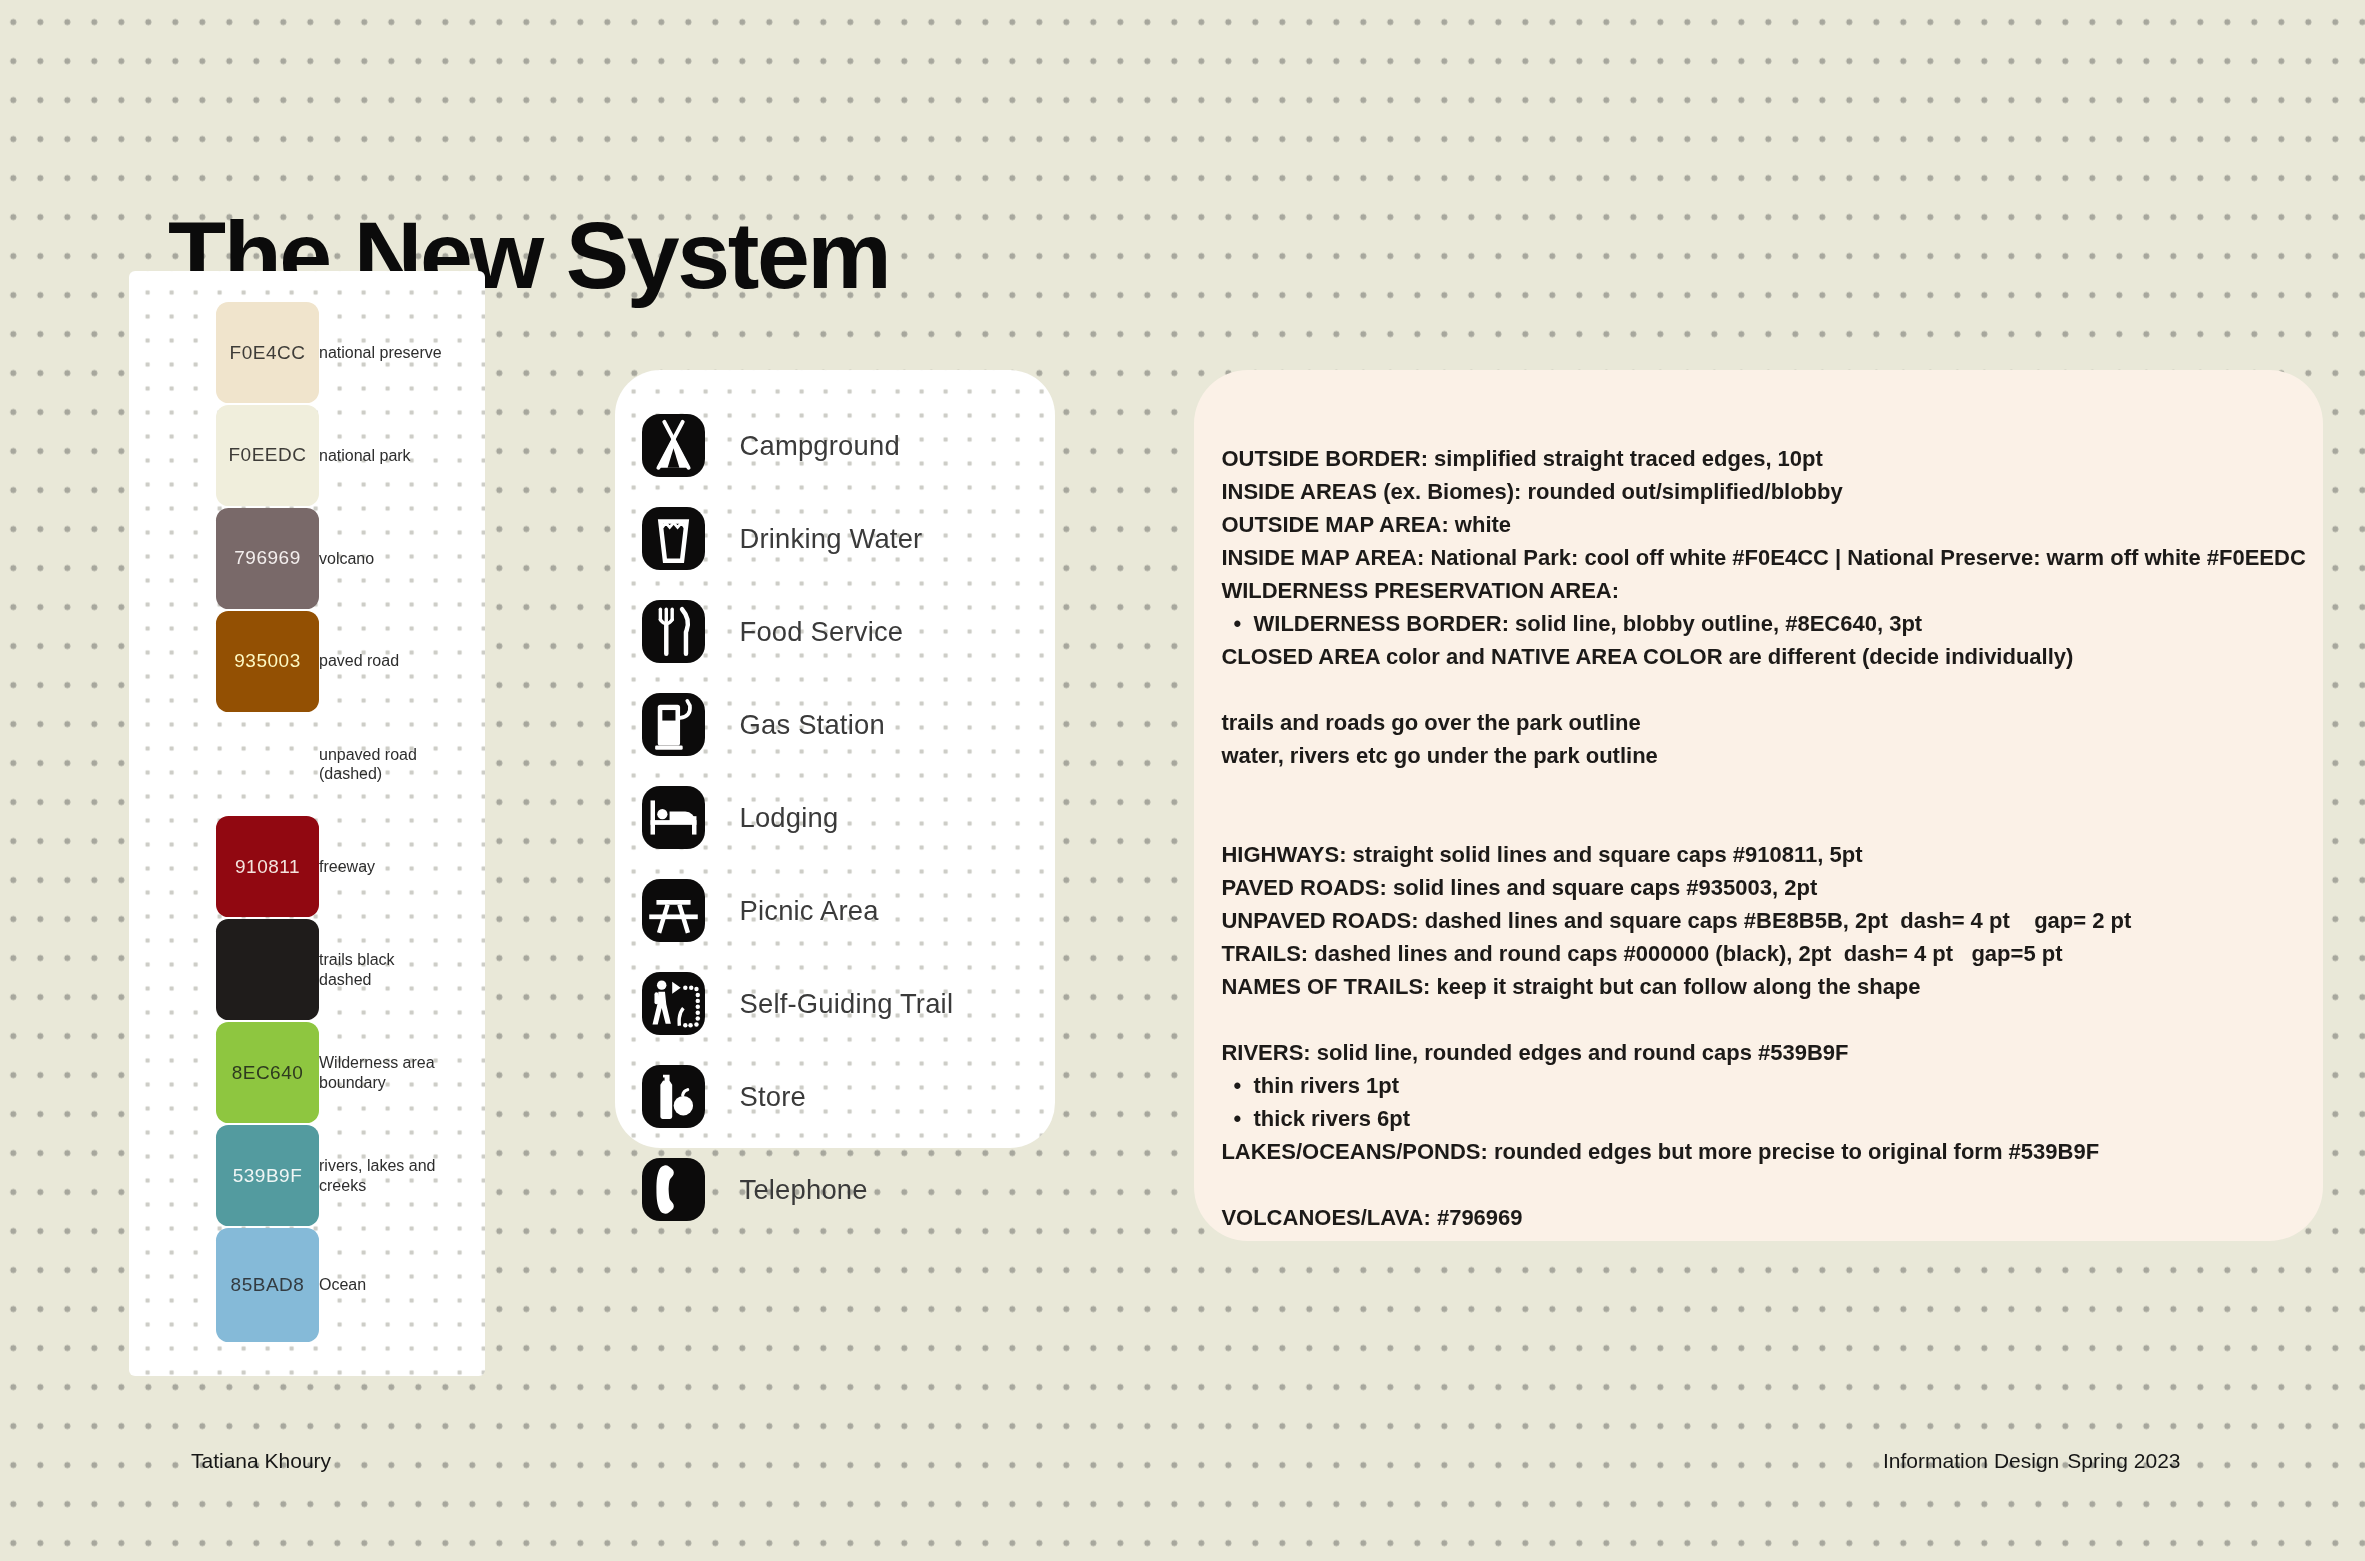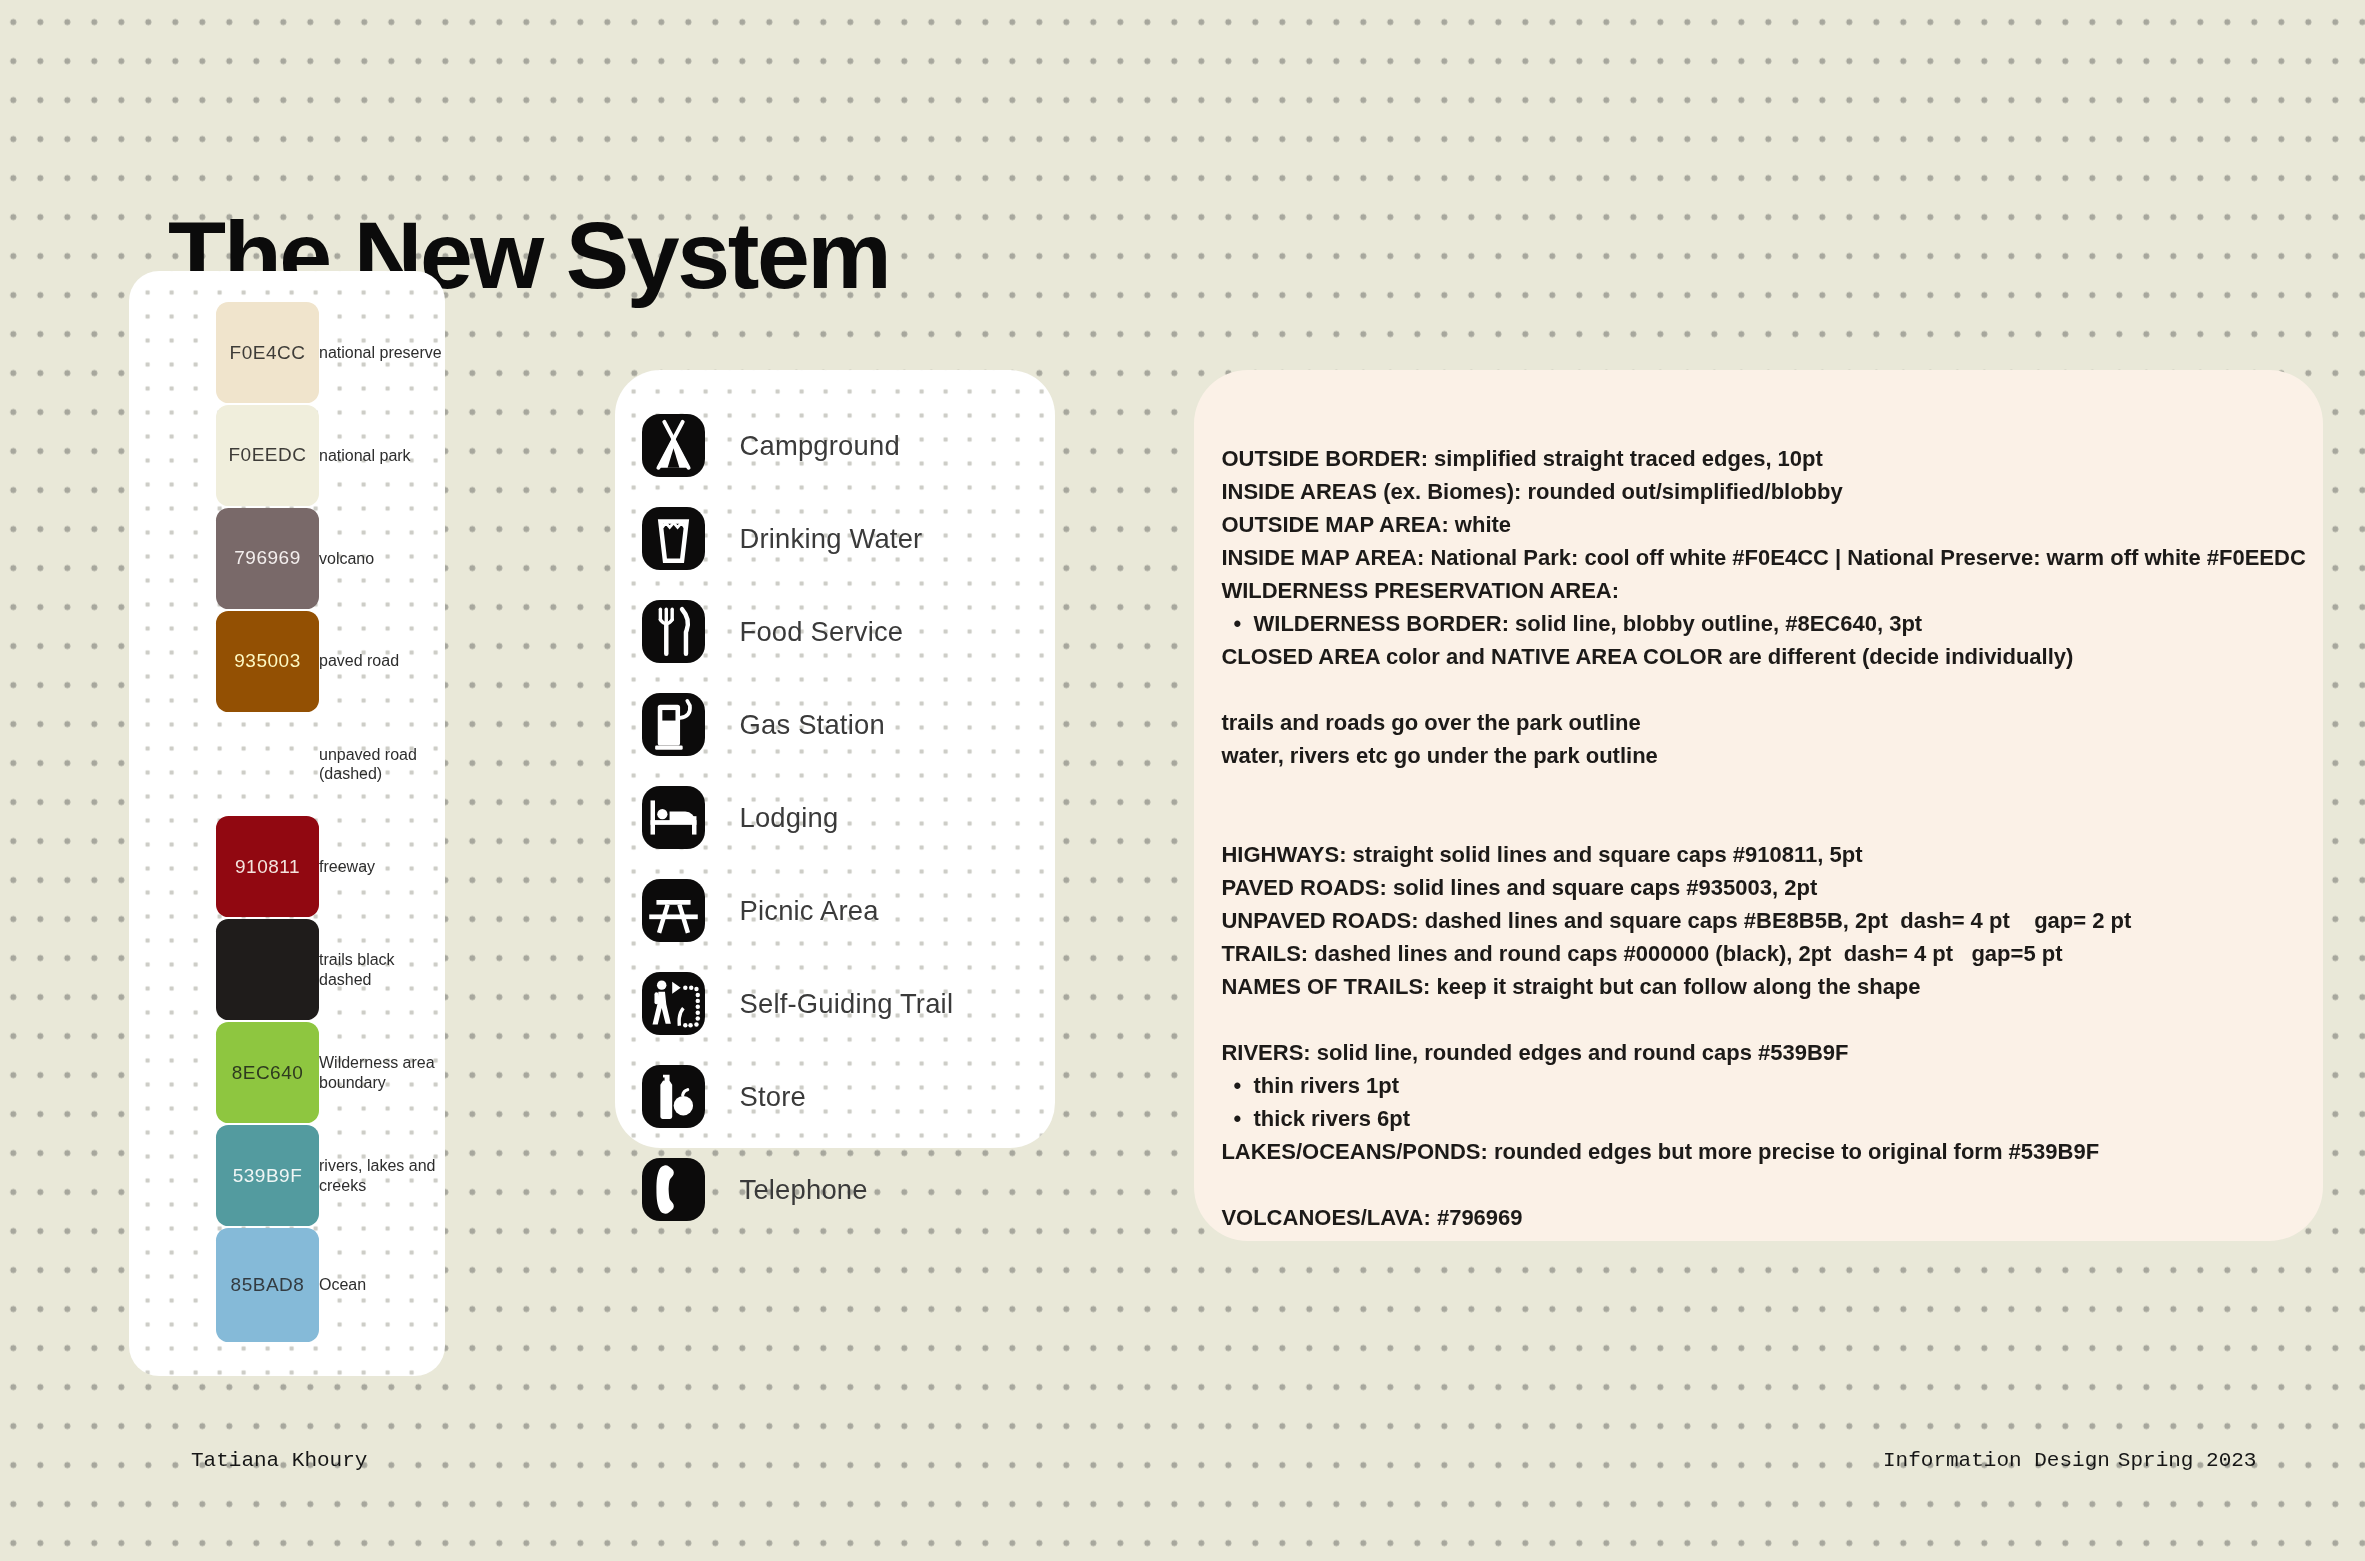--- a/index.html
+++ b/index.html
@@ -14,21 +14,21 @@
   .panel.dotted{
     background-color:#fff;
     background-image:radial-gradient(circle,#CDCDC7 2.1px,transparent 2.6px);
     background-size:24px 24px;background-position:6.6px 9.5px;
   }
   #title{
     position:absolute;left:168px;top:142px;
     font-size:95px;font-weight:bold;letter-spacing:-2.4px;color:#0B0B0B;line-height:1.05;
   }
   
-  #left-panel{left:129px;top:271px;width:316px;height:1105px;border-radius:30px;}
+  #left-panel{left:129px;top:271px;width:316px;height:1105px;border-radius:6px;padding-left:40px;}
   #palette{position:absolute;left:87px;top:31px;display:flex;flex-direction:column;gap:1.9px;}
   .p-row{display:flex;align-items:center;height:101px;}
   .p-row.tall{height:114px;}
   .p-swatch{
     width:103px;height:100%;border-radius:12.3px;flex:0 0 auto;
     display:flex;align-items:center;justify-content:center;
     font-size:19px;letter-spacing:0.5px;
   }
   .p-label{font-size:16px;line-height:19.4px;color:#2D2D2D;white-space:pre-line;}
   
@@ -36,21 +36,21 @@
   #legend{position:absolute;left:26.5px;top:44px;display:flex;flex-direction:column;gap:30px;}
   .i-row{display:flex;align-items:center;height:63px;}
   .i-badge{width:63px;height:63px;background:#0C0B0B;border-radius:18px;flex:0 0 auto;}
   .i-badge svg{width:63px;height:63px;display:block;}
   .i-label{margin-left:35px;font-size:27.4px;color:#3A3A3A;letter-spacing:0.2px;}
   
   #right-panel{left:1194px;top:370px;width:1129px;height:871px;border-radius:54px;background:#FBF1E7;font-weight:bold;}
   #specs{position:absolute;left:27.4px;top:72px;right:14px;}
   .s-line{height:33px;line-height:33px;font-size:22px;color:#1C1A18;white-space:pre;}
   
-  .footer{position:absolute;font-size:21px;color:#161616;font-family:Liberation Mono, monospace;}
+  .footer{position:absolute;font-size:21px;color:#161616;}
   #footer-left{left:191px;top:1449px;}
   #footer-right{left:1883px;top:1449px;display:flex;gap:8px;}
 </style>
 </head>
 <body>
 
 <h1 id="title">The New System</h1>
 
 <section class="panel dotted" id="left-panel">
   <div id="palette">

